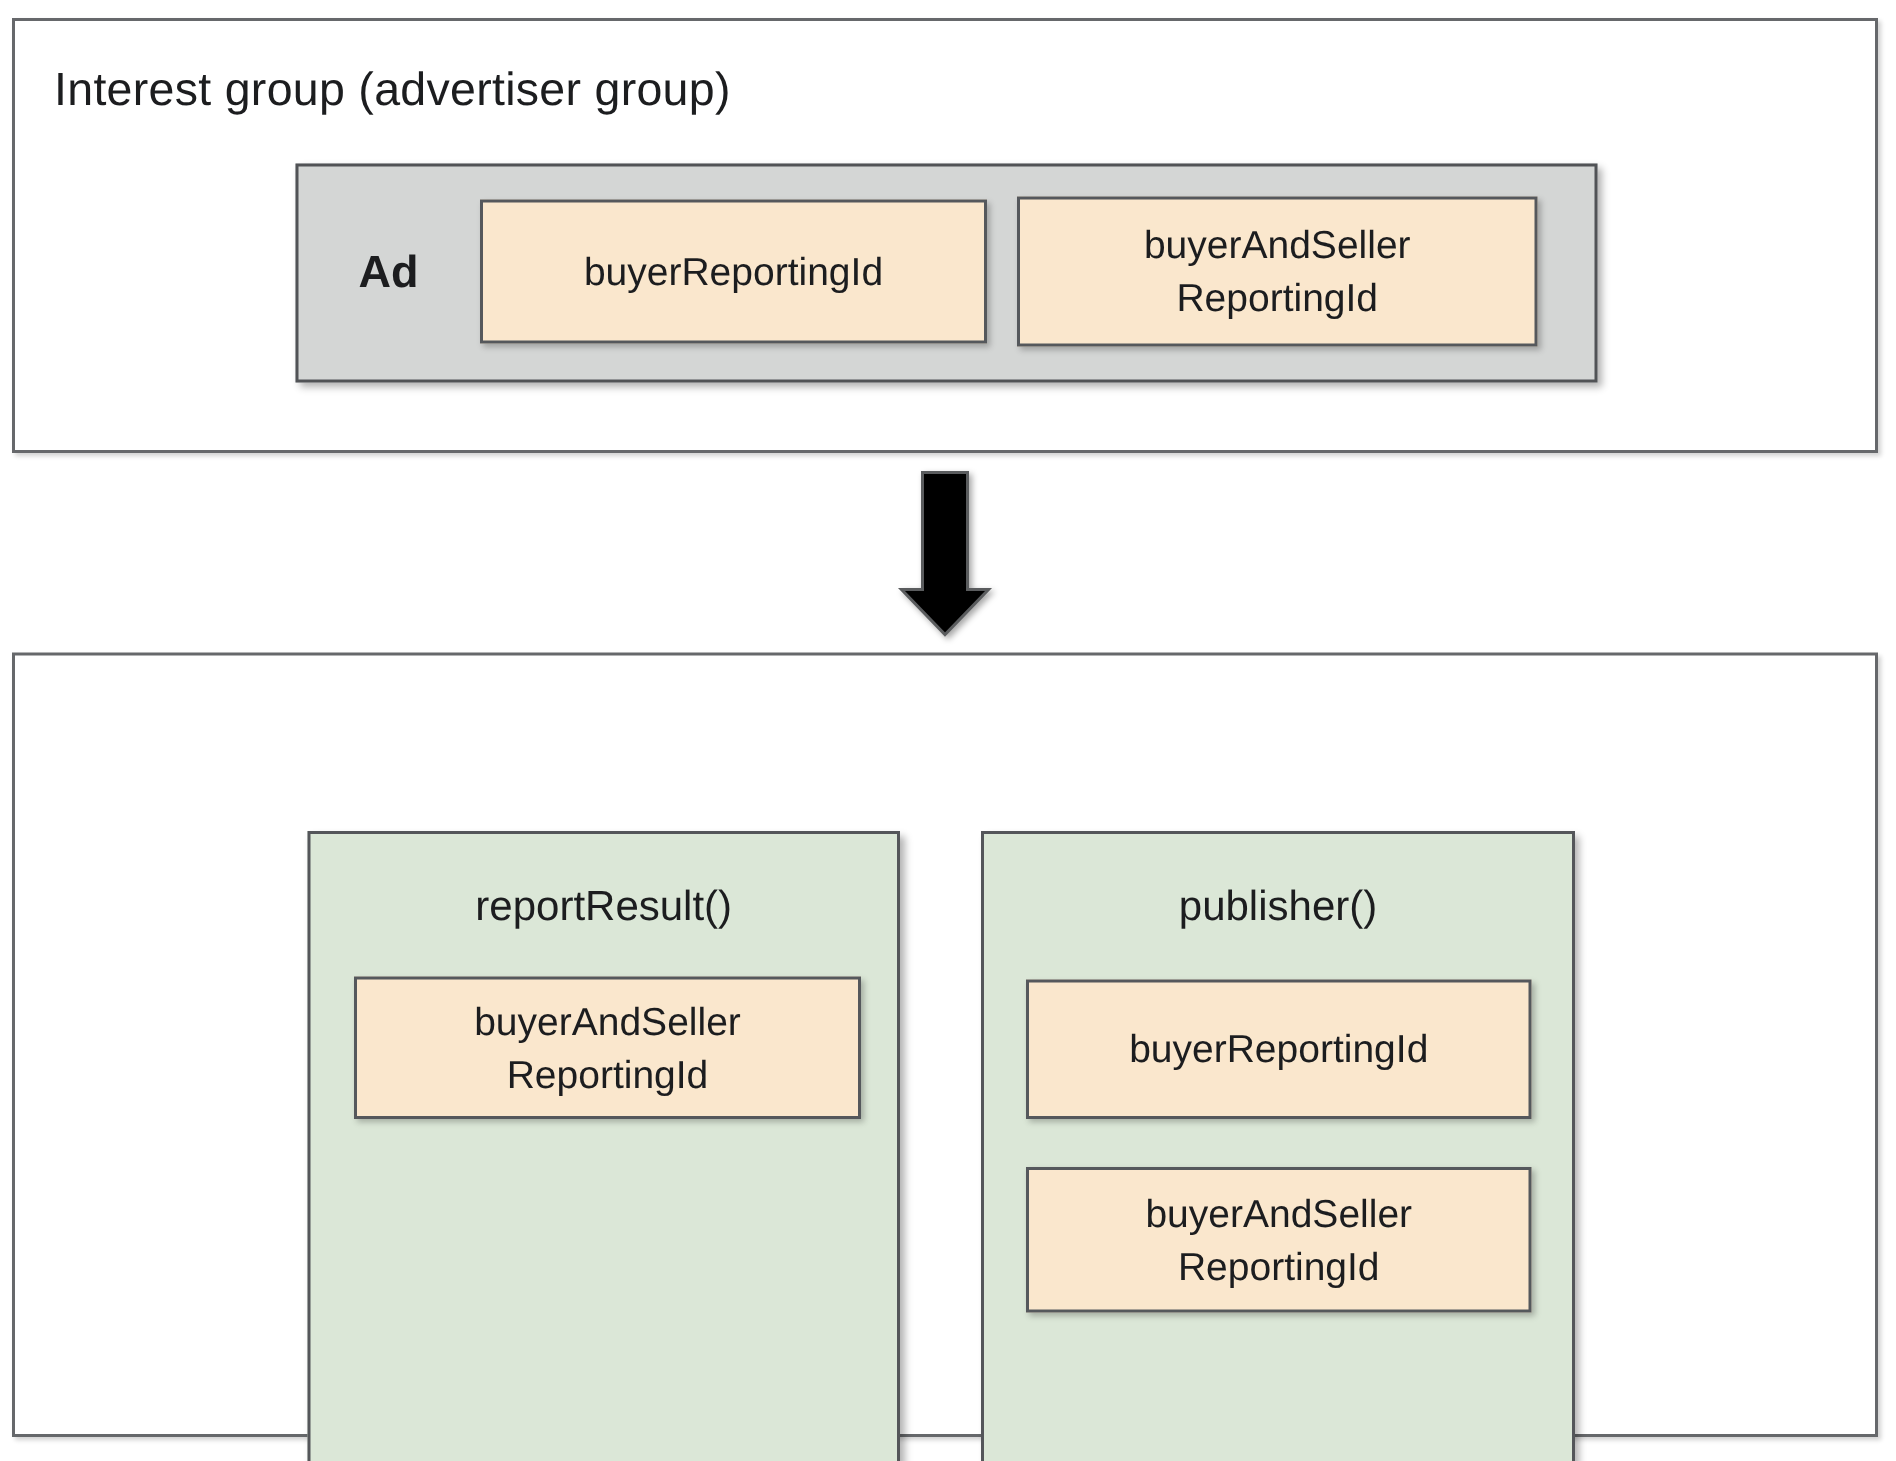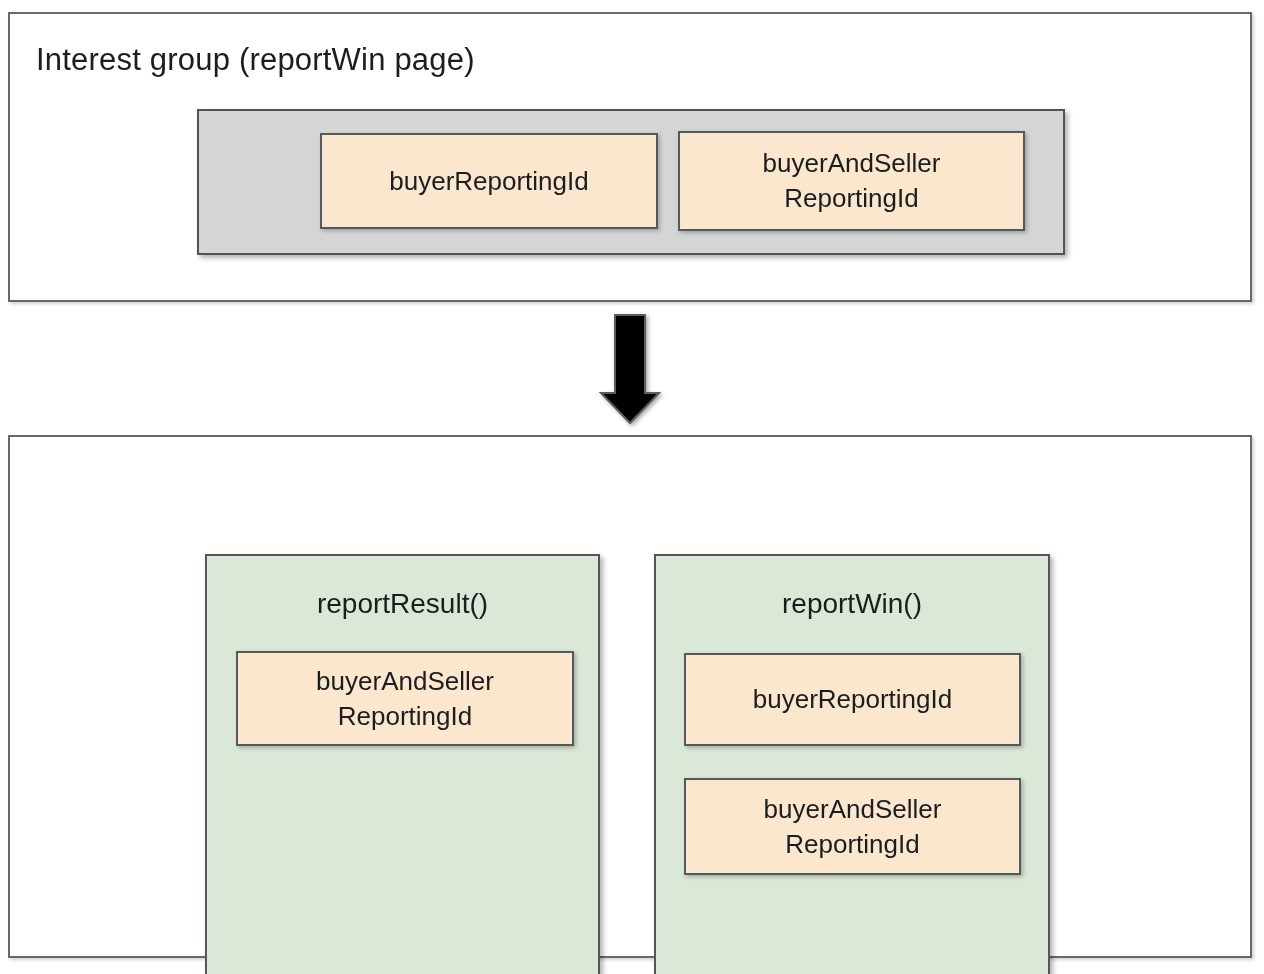--- a/index.html
+++ b/index.html
@@ -115,42 +115,43 @@
   #rr-field-0  { left: 29px; top: 95px;  width: 338px; height: 95px; }
   #rw-field-0  { left: 28px; top: 97px;  width: 337px; height: 93px; }
   #rw-field-1  { left: 28px; top: 222px; width: 337px; height: 97px; }
 </style>
 </head>
 <body>
 
 <div class="canvas">
 
   <div class="section" id="interest-group-section">
-    <div class="section-title">Interest group (reportWin page)</div>
+    <div class="section-title">Interest group (advertiser group)</div>
 
     <div class="ad-box">
+      <div class="ad-label">Ad</div>
       <div class="field-box" id="ig-field-0">buyerReportingId</div>
       <div class="field-box" id="ig-field-1">buyerAndSeller
 ReportingId</div>
     </div>
   </div>
 
   <svg id="down-arrow" viewBox="0 0 70 118" aria-hidden="true">
     <polygon points="20,5 50,5 50,83 64,83 35,113 6,83 20,83" fill="#000000" stroke="#5a5c5e" stroke-width="2" stroke-linejoin="miter"></polygon>
   </svg>
 
   <div class="section" id="auction-section">
 
     <div class="function-box" id="function-report-result">
       <div class="function-title">reportResult()</div>
       <div class="field-box" id="rr-field-0">buyerAndSeller
 ReportingId</div>
     </div>
 
     <div class="function-box" id="function-report-win">
-      <div class="function-title">reportWin()</div>
+      <div class="function-title">publisher()</div>
       <div class="field-box" id="rw-field-0">buyerReportingId</div>
       <div class="field-box" id="rw-field-1">buyerAndSeller
 ReportingId</div>
     </div>
   </div>
 
 </div>
 
 </body></html>

